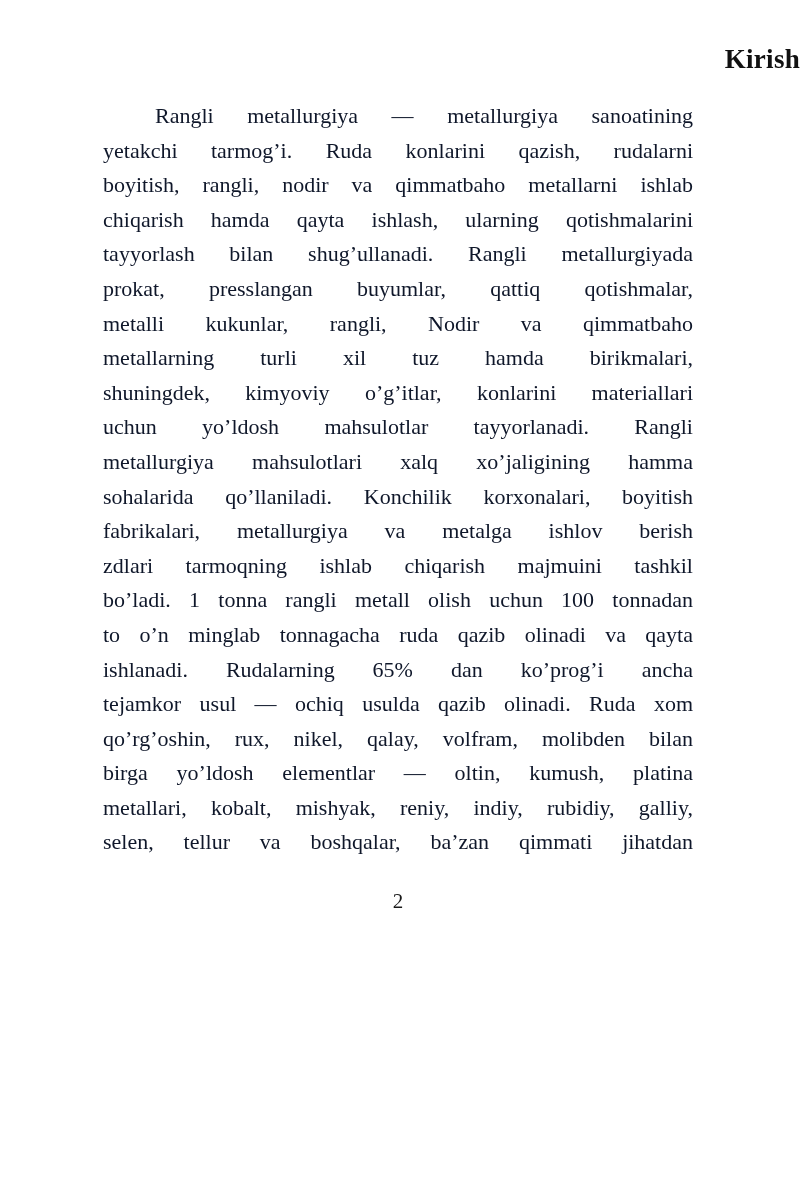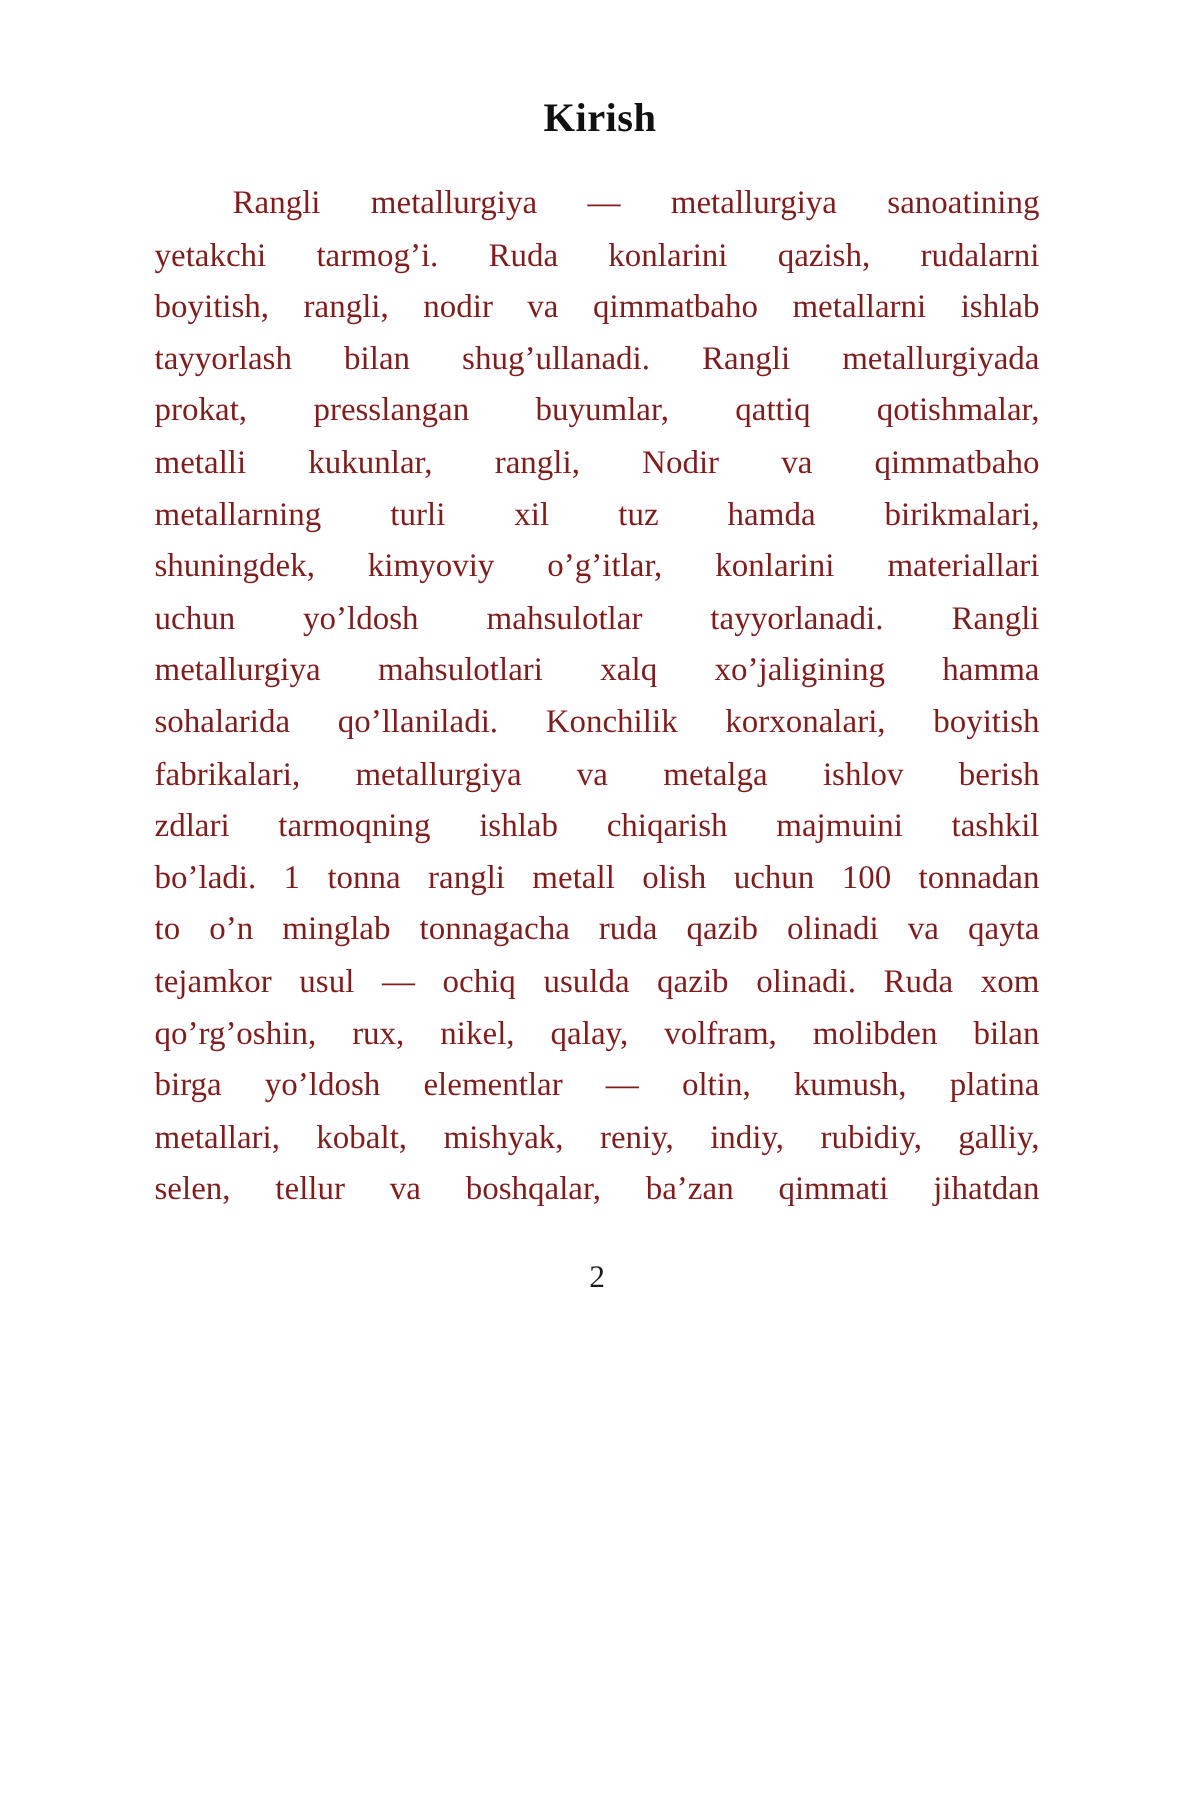--- a/index.html
+++ b/index.html
@@ -15,39 +15,39 @@
     overflow: hidden;
   }
   .page {
     position: relative;
     width: 800px;
     height: 1203px;
     background: #ffffff;
   }
   .title {
     margin: 0;
-    padding-top: 63px;
-    text-align: center;
+    padding-top: 44px;
+    text-align: right;
     font-size: 27px;
     line-height: 30px;
     font-weight: bold;
     letter-spacing: 0.3px;
     color: #111111;
   }
   .paragraph {
     margin: 25px 0 0 103px;
     width: 590px;
     font-size: 22px;
     line-height: 34.6px;
   }
   .paragraph .line {
     text-align: justify;
     text-align-last: justify;
     -moz-text-align-last: justify;
-    color: #7f1d1d;
+    color: #0f172a;
   }
   .paragraph .line.first {
     text-indent: 52px;
   }
   .page-number {
     margin: 28px 0 0 103px;
     width: 590px;
     text-align: center;
     font-size: 21px;
     line-height: 26px;
@@ -57,32 +57,34 @@
 </head>
 <body>
 
 <div class="page">
   <h1 class="title">Kirish</h1>
 
   <div class="paragraph">
       <div class="line first">Rangli metallurgiya — metallurgiya sanoatining</div>
       <div class="line">yetakchi tarmog’i. Ruda konlarini qazish, rudalarni</div>
       <div class="line">boyitish, rangli, nodir va qimmatbaho metallarni ishlab</div>
+      <div class="line">chiqarish hamda qayta ishlash, ularning qotishmalarini</div>
       <div class="line">tayyorlash bilan shug’ullanadi. Rangli metallurgiyada</div>
       <div class="line">prokat, presslangan buyumlar, qattiq qotishmalar,</div>
       <div class="line">metalli kukunlar, rangli, Nodir va qimmatbaho</div>
       <div class="line">metallarning turli xil tuz hamda birikmalari,</div>
       <div class="line">shuningdek, kimyoviy o’g’itlar, konlarini materiallari</div>
       <div class="line">uchun yo’ldosh mahsulotlar tayyorlanadi. Rangli</div>
       <div class="line">metallurgiya mahsulotlari xalq xo’jaligining hamma</div>
       <div class="line">sohalarida qo’llaniladi. Konchilik korxonalari, boyitish</div>
       <div class="line">fabrikalari, metallurgiya va metalga ishlov berish</div>
       <div class="line">zdlari tarmoqning ishlab chiqarish majmuini tashkil</div>
       <div class="line">bo’ladi. 1 tonna rangli metall olish uchun 100 tonnadan</div>
       <div class="line">to o’n minglab tonnagacha ruda qazib olinadi va qayta</div>
+      <div class="line">ishlanadi. Rudalarning 65% dan ko’prog’i ancha</div>
       <div class="line">tejamkor usul — ochiq usulda qazib olinadi. Ruda xom</div>
       <div class="line">qo’rg’oshin, rux, nikel, qalay, volfram, molibden bilan</div>
       <div class="line">birga yo’ldosh elementlar — oltin, kumush, platina</div>
       <div class="line">metallari, kobalt, mishyak, reniy, indiy, rubidiy, galliy,</div>
       <div class="line">selen, tellur va boshqalar, ba’zan qimmati jihatdan</div>
     </div>
 
   <div class="page-number">2</div>
 </div>
 

